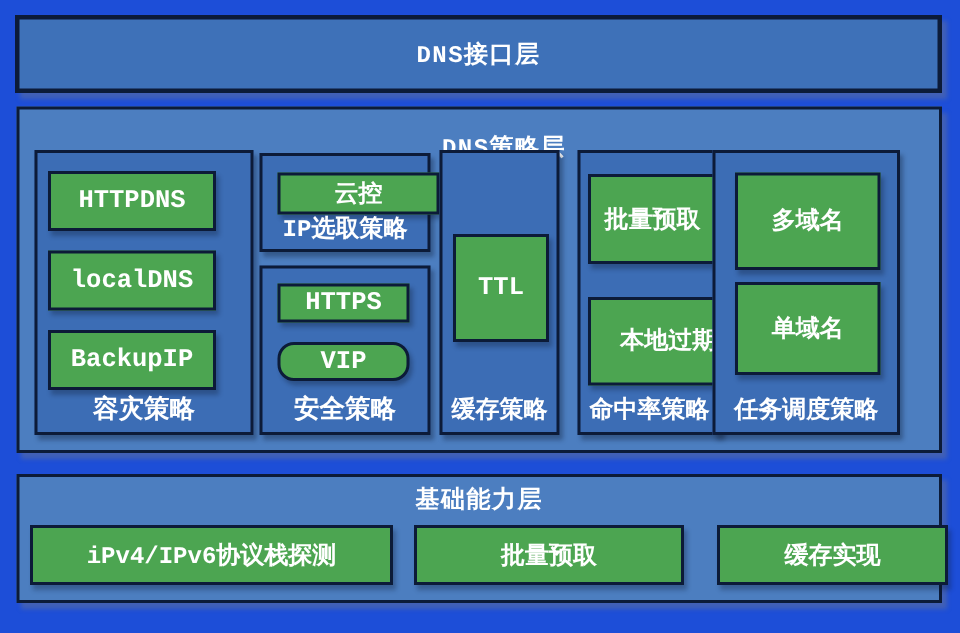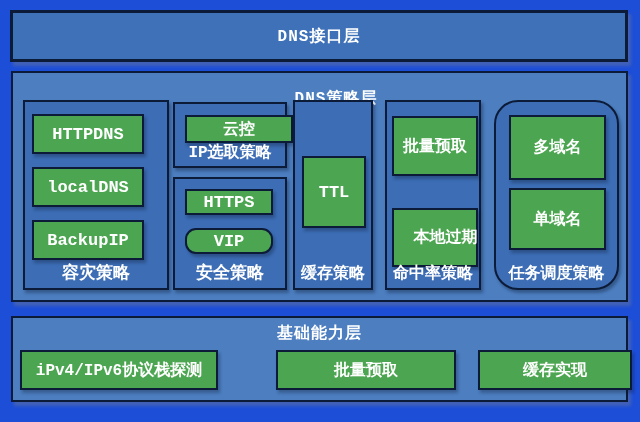--- a/index.html
+++ b/index.html
@@ -42,29 +42,29 @@
   .p-ipsel .panel-label{bottom:3px;font-size:16px;}
   .p-security{left:160px;top:104px;width:114px;height:113px;}
   .p-security .node{left:10px;width:88px;height:26px;}
   .p-security .n0{top:10px;} .p-security .n1{top:49px;border-radius:11px;}
   .p-security .panel-label{bottom:4px;}
   .p-cache{left:280px;top:27px;width:80px;height:190px;padding-left:15px;}
   .p-cache .node{left:7px;width:64px;height:72px;top:54px;}
   .p-cache .panel-label{bottom:4px;font-size:16px;}
   .p-hitrate{left:372px;top:27px;width:96px;height:190px;}
   .p-hitrate .node{left:5px;width:86px;font-size:16px;}
-  .p-hitrate .n0{top:14px;height:60px;} .p-hitrate .n1{top:106px;height:59px;padding-left:21px;}
+  .p-hitrate .n0{top:14px;height:60px;} .p-hitrate .n1{top:96px;height:59px;padding-left:21px;}
   .p-hitrate .panel-label{bottom:4px;font-size:16px;}
-  .p-task{left:481px;top:27px;width:125px;height:190px;border-radius:24px;}
+  .p-task{left:462px;top:27px;width:125px;height:190px;}
   .p-task .node{left:13px;width:97px;font-size:16px;}
   .p-task .n0{top:13px;height:65px;} .p-task .n1{top:86px;height:62px;}
   .p-task .panel-label{bottom:4px;font-size:16px;}
   
   .foundation .node{top:32px;height:40px;font-size:16px;}
-  .f0{left:7px;width:198px;}
+  .f0{left:7px;width:242px;}
   .f1{left:263px;width:180px;}
   .f2{left:465px;width:154px;}
 </style>
 </head>
 <body>
 
 <div class="canvas">
 
   <div class="layer bar-top">
     <span class="bar-title">DNS接口层</span>

